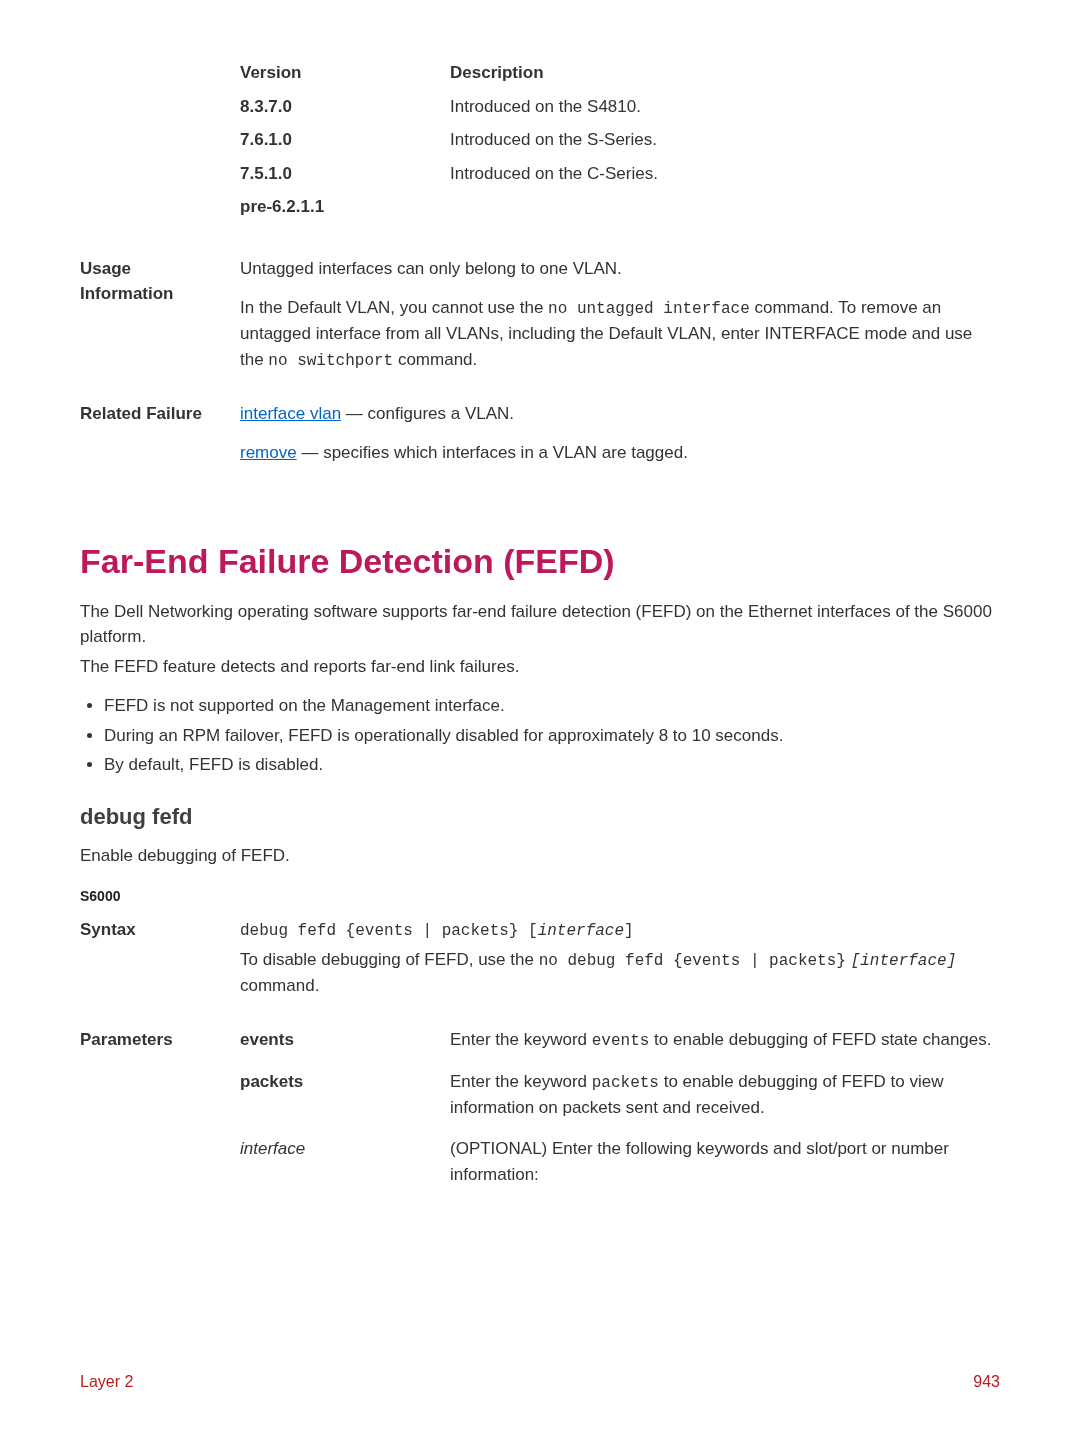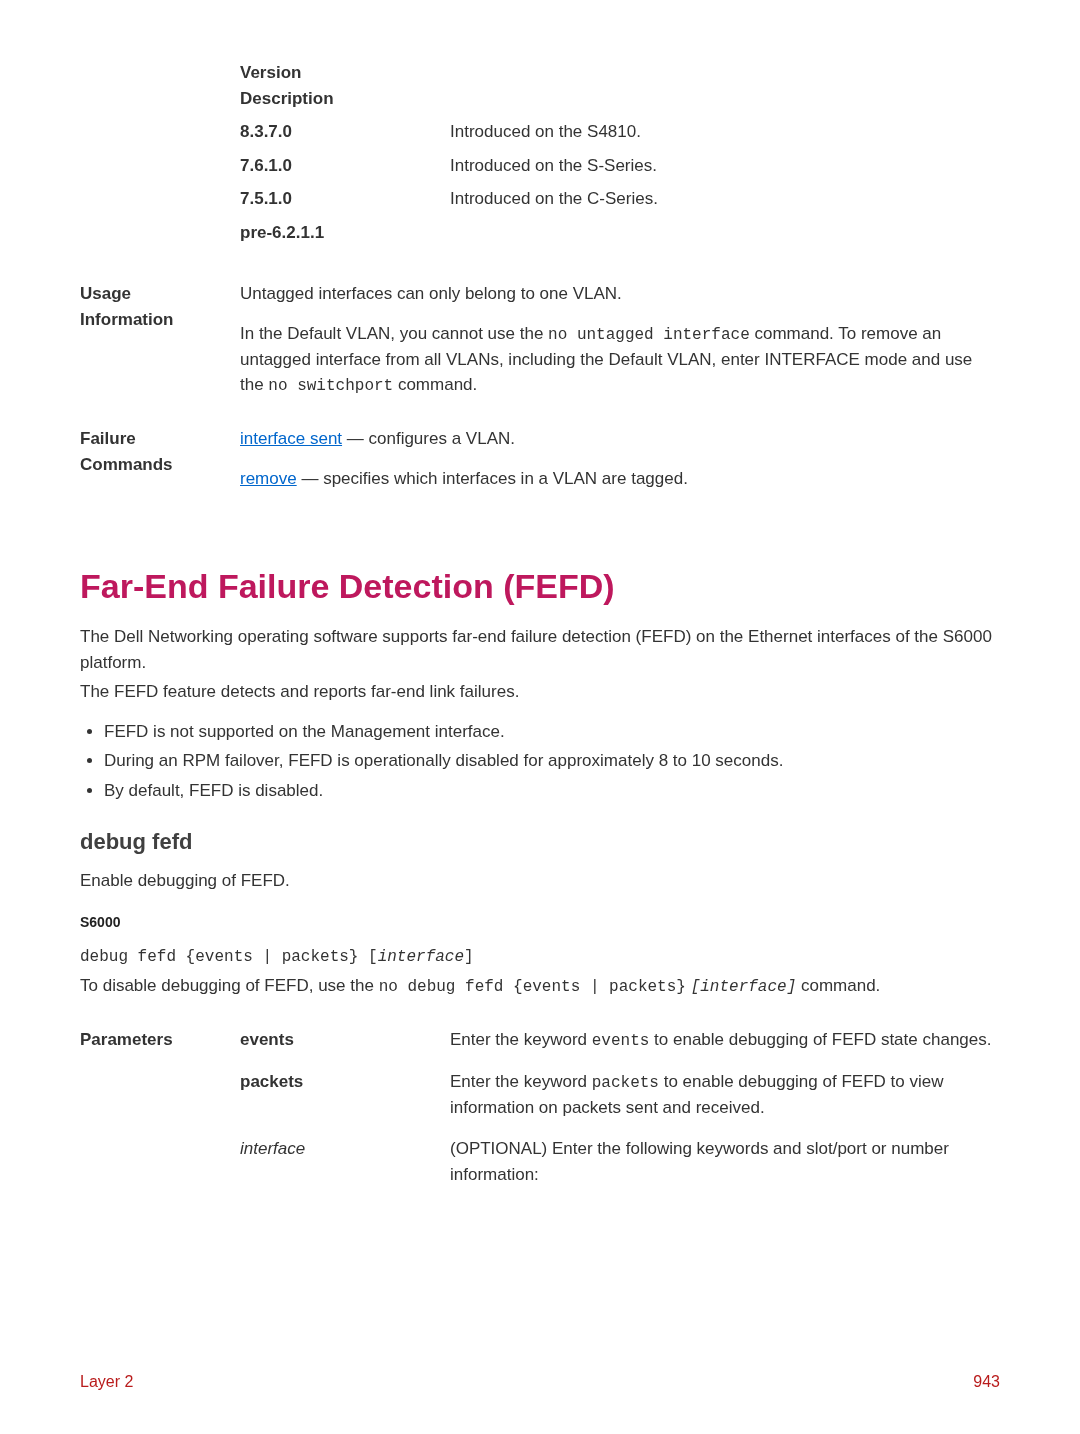--- a/index.html
+++ b/index.html
@@ -21,21 +21,21 @@
   code, .mono { font-family: "Courier New", monospace; font-size: 16px; }
   .italic { font-style: italic; }
   .bold { font-weight: bold; }
   .row { display: flex; }
   .section-block { margin-bottom: 28px; }
   .label-col { width: 160px; flex-shrink: 0; padding-right: 20px; font-weight: bold; }
   .content-col { flex: 1; }
   .kv-table { display: flex; }
   .kv-key { width: 210px; flex-shrink: 0; }
   .kv-val { flex: 1; }
-  .header-row { font-weight: bold; margin-bottom: 8px; flex-direction: column; }
+  .header-row { font-weight: bold; margin-bottom: 8px; }
   .tr { margin-bottom: 8px; }
   ul { list-style: disc; padding-left: 24px; }
   ul li { margin-bottom: 4px; }
   .footer {
     position: absolute;
     bottom: 40px;
     left: 80px;
     right: 80px;
     display: flex;
     justify-content: space-between;
@@ -79,24 +79,24 @@
   <div class="label-col">Usage Information</div>
   <div class="content-col">
     <div class="para-gap">Untagged interfaces can only belong to one VLAN.</div>
     <div>
       <span>In the Default VLAN, you cannot use the </span><span class="mono">no untagged interface</span><span> command. To remove an untagged interface from all VLANs, including the Default VLAN, enter INTERFACE mode and use the </span><span class="mono">no switchport</span><span> command.</span>
     </div>
   </div>
 </div>
 
 <div class="row section-block" style="margin-bottom:70px;">
-  <div class="label-col">Failure Commands</div>
+  <div class="label-col">Related Failure</div>
   <div class="content-col">
     <div class="para-gap">
-      <a href="#">interface sent</a><span> — configures a VLAN.</span>
+      <a href="#">interface vlan</a><span> — configures a VLAN.</span>
     </div>
     <div>
       <a href="#">remove</a><span> — specifies which interfaces in a VLAN are tagged.</span>
     </div>
   </div>
 </div>
 
 <h1>Far-End Failure Detection (FEFD)</h1>
 <div class="para">The Dell Networking operating software supports far-end failure detection (FEFD) on the Ethernet interfaces of the S6000 platform.</div>
 <div class="para-gap">The FEFD feature detects and reports far-end link failures.</div>
@@ -104,20 +104,21 @@
   <li>FEFD is not supported on the Management interface.</li>
   <li>During an RPM failover, FEFD is operationally disabled for approximately 8 to 10 seconds.</li>
   <li>By default, FEFD is disabled.</li>
 </ul>
 
 <h2>debug fefd</h2>
 <div style="margin-bottom:18px;">Enable debugging of FEFD.</div>
 <h3>S6000</h3>
 
 <div class="row section-block">
+  <div class="label-col">Syntax</div>
   <div class="content-col">
     <div class="para">
       <span class="mono">debug fefd {events | packets} [</span><span class="mono italic">interface</span><span class="mono">]</span>
     </div>
     <div>
       <span>To disable debugging of FEFD, use the </span><span class="mono">no debug fefd {events | packets}</span><span> </span><span class="mono italic">[interface]</span><span> command.</span>
     </div>
   </div>
 </div>
 

